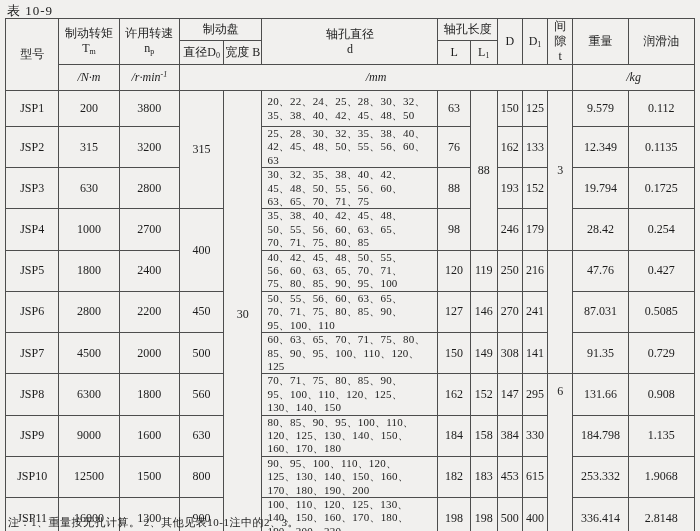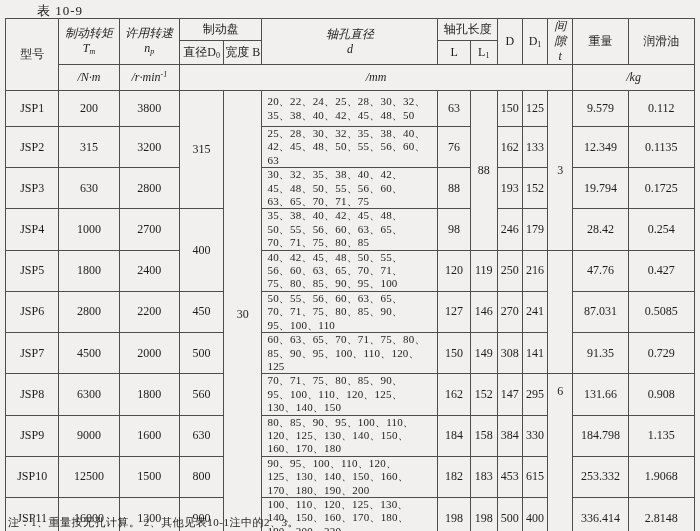--- a/index.html
+++ b/index.html
@@ -5,33 +5,33 @@
   * { margin:0; padding:0; box-sizing:border-box; }
   html,body { width:700px; height:531px; }
   body {
     background:#f1f0ee;
     font-family:"Liberation Serif","DejaVu Serif",serif;
     color:#1c1c1c;
     position:relative;
     overflow:hidden;
   }
   .page { position:absolute; inset:0; }
-  .title { position:absolute; top:2px; left:7px; font-size:13px; letter-spacing:1px;margin-left:30px; }
+  .title { position:absolute; top:2px; left:7px; font-size:13px; letter-spacing:1px; }
   table {
     position:absolute; top:18px; left:5px;
     width:690px; border-collapse:collapse; table-layout:fixed;
     background:transparent;
   }
   th, td {
     border:1px solid #4d4d4d;
     text-align:center; vertical-align:middle;
     font-size:12px; font-weight:normal;
     padding:0 1px; overflow:hidden;
   }
-  .h-line { line-height:1.25;font-style:italic; }
+  .h-line { line-height:1.25; }
   sub { font-size:8px; vertical-align:-2px; }
   sup { font-size:8px; vertical-align:4px; }
   td.bores {
     text-align:left; padding-left:5px;
     font-size:11px; line-height:1.22;
     white-space:pre-line; letter-spacing:0.2px;margin-top:20px;
   }
   td.gap-top { vertical-align:top; padding-top:10px; }
   .units td { font-size:12px;font-style:italic; }
   .note { position:absolute; top:515px; left:8px; font-size:11px; letter-spacing:0.5px; }

